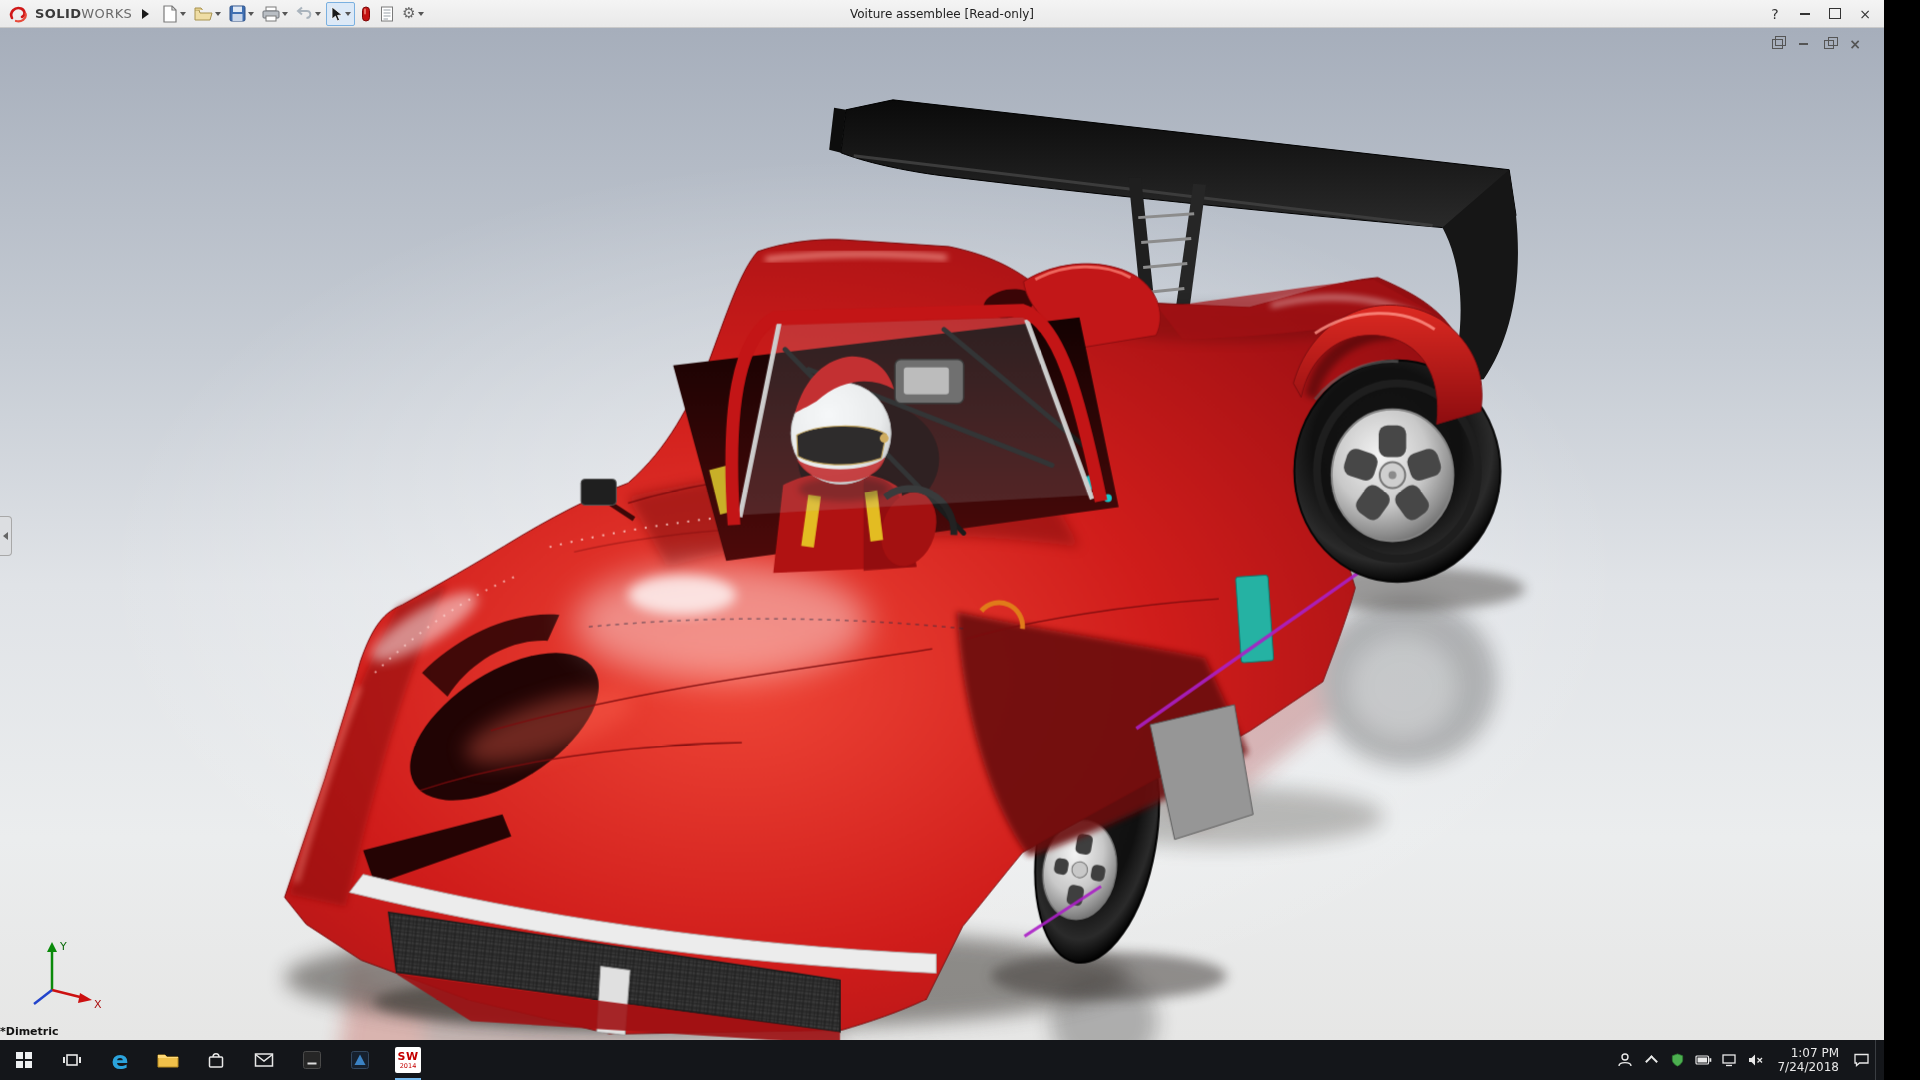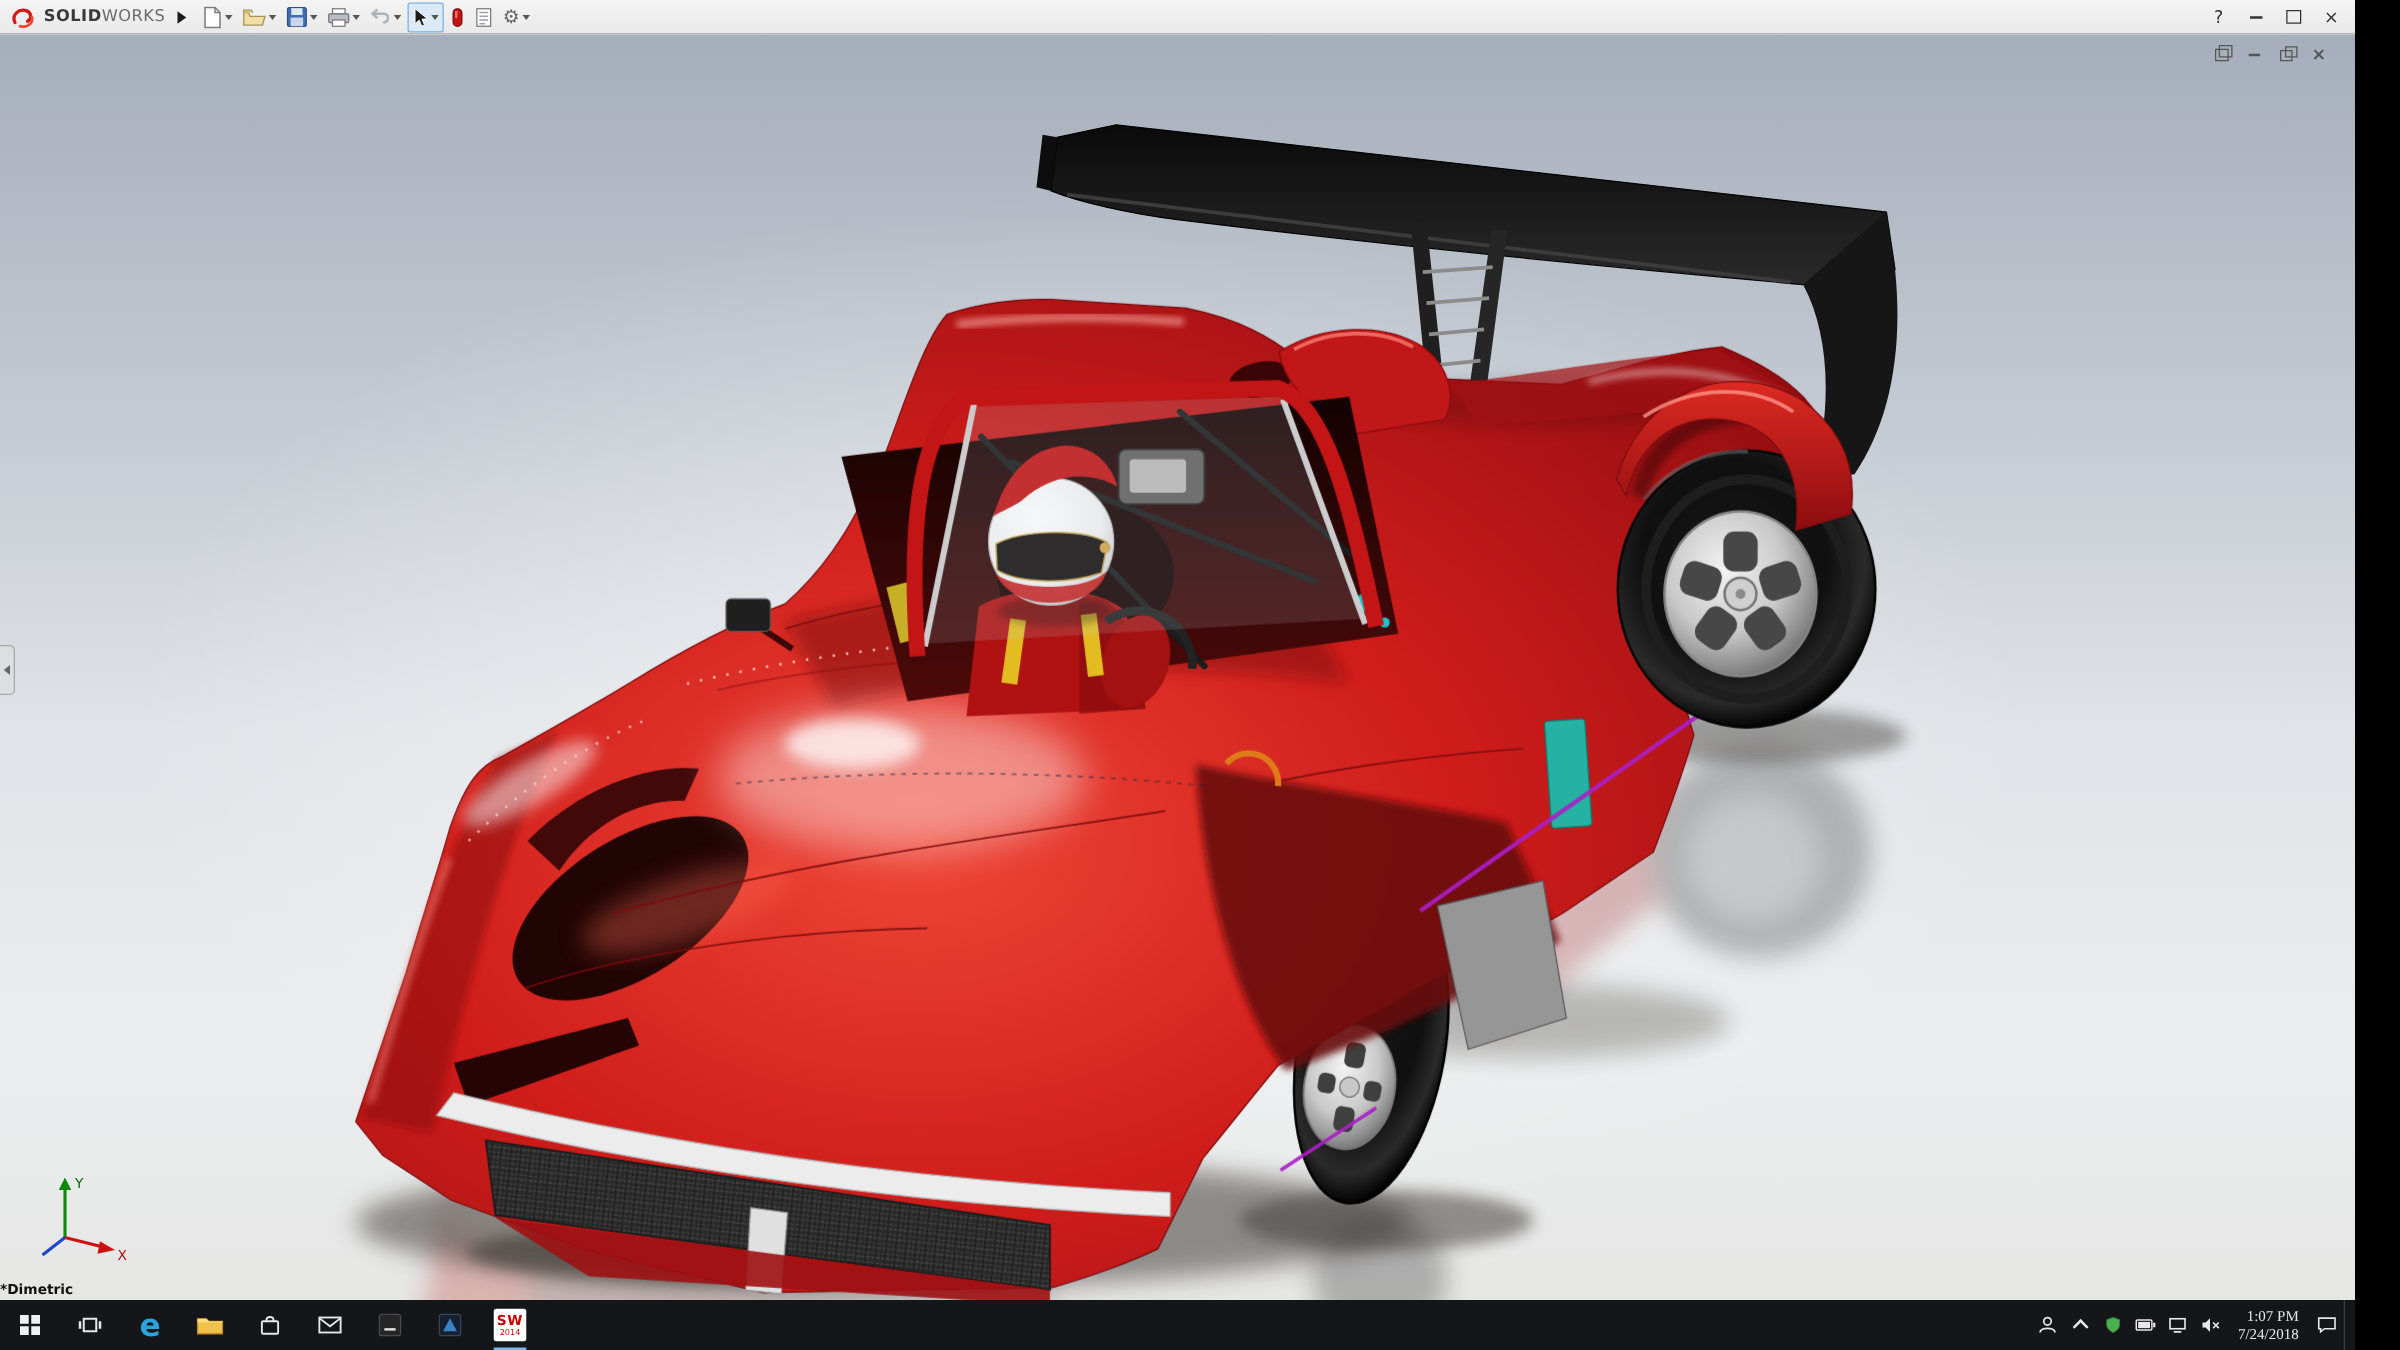--- a/index.html
+++ b/index.html
@@ -57,21 +57,21 @@
     font-family:"DejaVu Sans","Liberation Sans",sans-serif;background:transparent;}
   .search-box input::placeholder{color:#666;}
   .tb-app{width:48px;height:40px;display:flex;align-items:center;justify-content:center;cursor:pointer;position:relative;}
   .edge-e{font-size:25px;font-weight:bold;color:#2ba3dc;line-height:1;}
   .sw-tile{width:26px;height:26px;background:#ffffff;border-radius:2px;display:flex;flex-direction:column;
     align-items:center;justify-content:center;line-height:1;}
   .sw-tile .sw-top{color:#c40000;font-weight:bold;font-size:11px;letter-spacing:.5px;}
   .sw-tile .sw-year{color:#c40000;font-size:6.5px;margin-top:1px;}
   .run-indicator{position:absolute;bottom:0;left:11px;width:26px;height:2px;background:#76b9ed;}
   .tb-spacer{flex:1;}
-  .tray{display:flex;align-items:center;gap:2px;height:40px;font-family:Liberation Serif, serif;}
+  .tray{display:flex;align-items:center;gap:2px;height:40px;}
   .tray-btn{width:24px;height:40px;display:flex;align-items:center;justify-content:center;cursor:pointer;}
   .chevron-up{width:7px;height:7px;border-left:2px solid #e8e8e8;border-top:2px solid #e8e8e8;
     transform:rotate(45deg);margin-top:3px;}
   .clock{display:flex;flex-direction:column;align-items:flex-end;justify-content:center;
     font-size:12px;line-height:14px;padding:0 8px;cursor:pointer;}
   .show-desktop{width:8px;height:40px;border-left:1px solid #3a3d42;cursor:pointer;}
 </style>
 </head>
 <body>
 
@@ -142,20 +142,21 @@
           <rect x="1.5" y="1" width="11" height="14" fill="#ffffff" stroke="#7a7a7a"></rect>
           <path d="M3.5,4 H10.5 M3.5,7 H10.5 M3.5,10 H10.5 M3.5,13 H8" stroke="#9aa2aa" stroke-width="1.2"></path>
         </svg>
       </div>
       <div class="tb-btn">
         <span class="gear-glyph">⚙</span>
         <span class="caret"></span>
       </div>
     </div>
 
+    <div class="win-title">Voiture assemblee [Read-only]</div>
 
     <div class="win-controls">
       <div class="wc-btn">?</div>
       <div class="wc-btn">
           <span class="wc-min-bar"></span>
         </div>
       <div class="wc-btn">
           <span class="wc-max-box"></span>
         </div>
       <div class="wc-btn">×</div>

